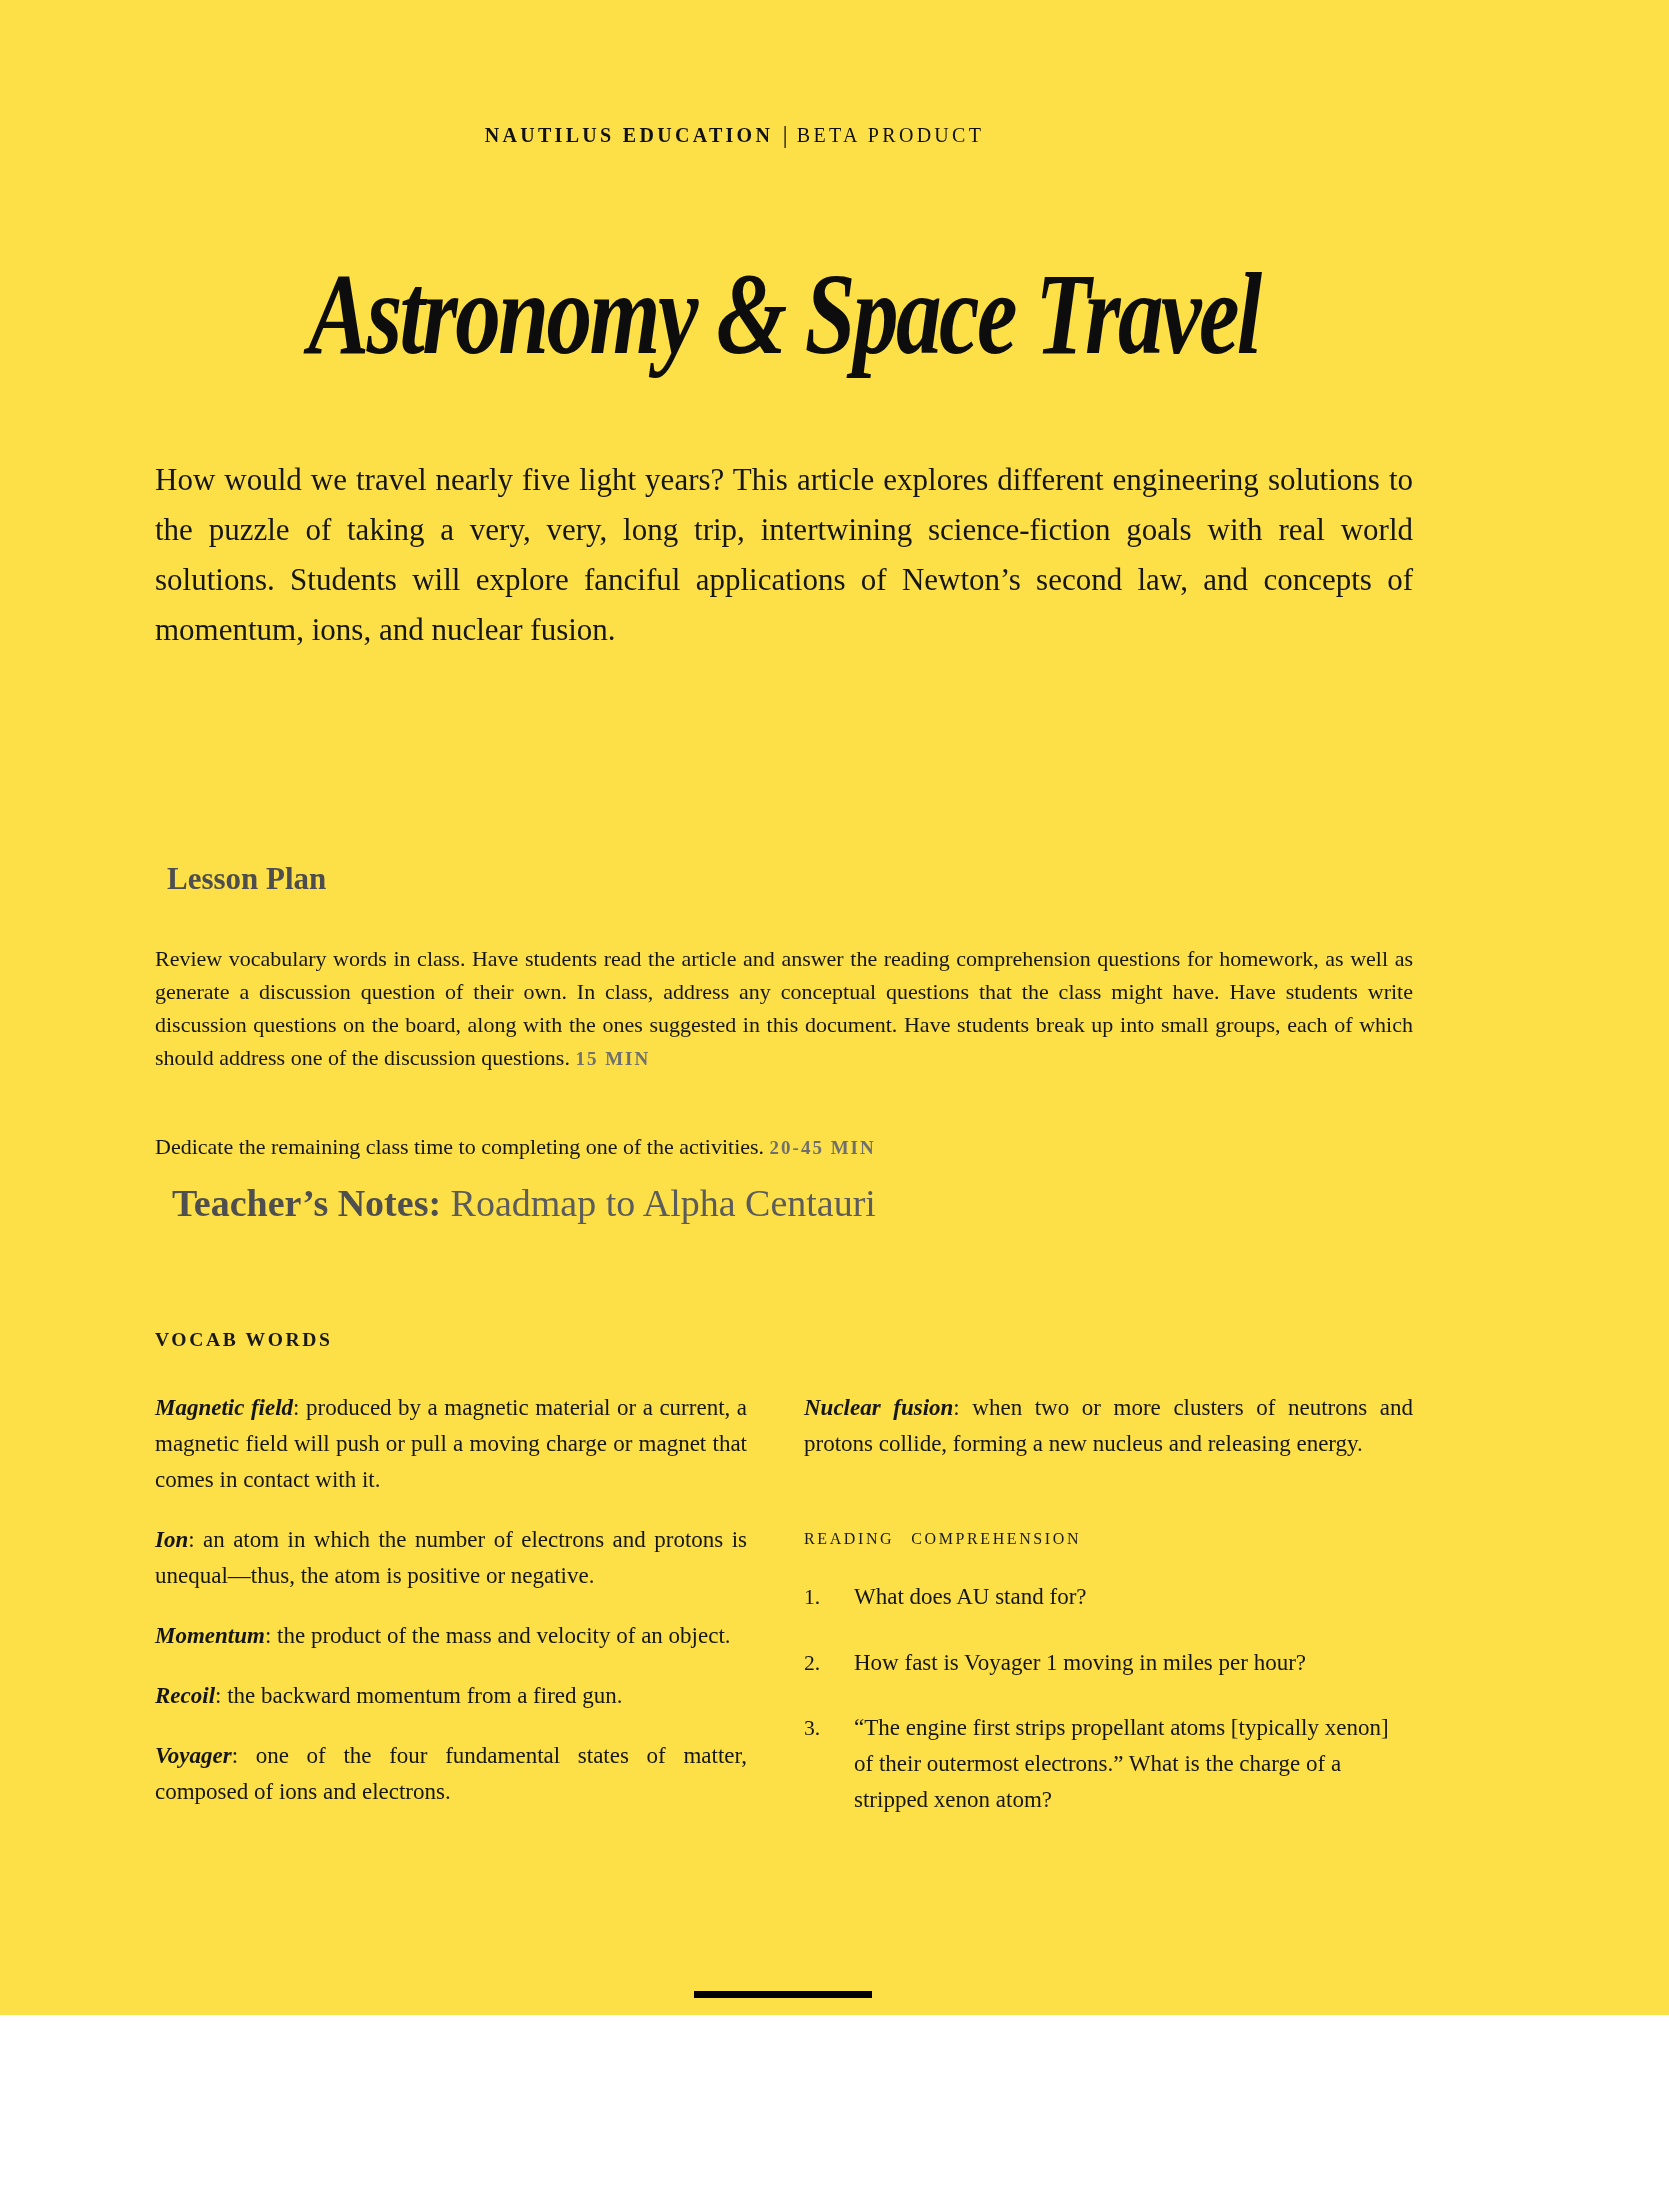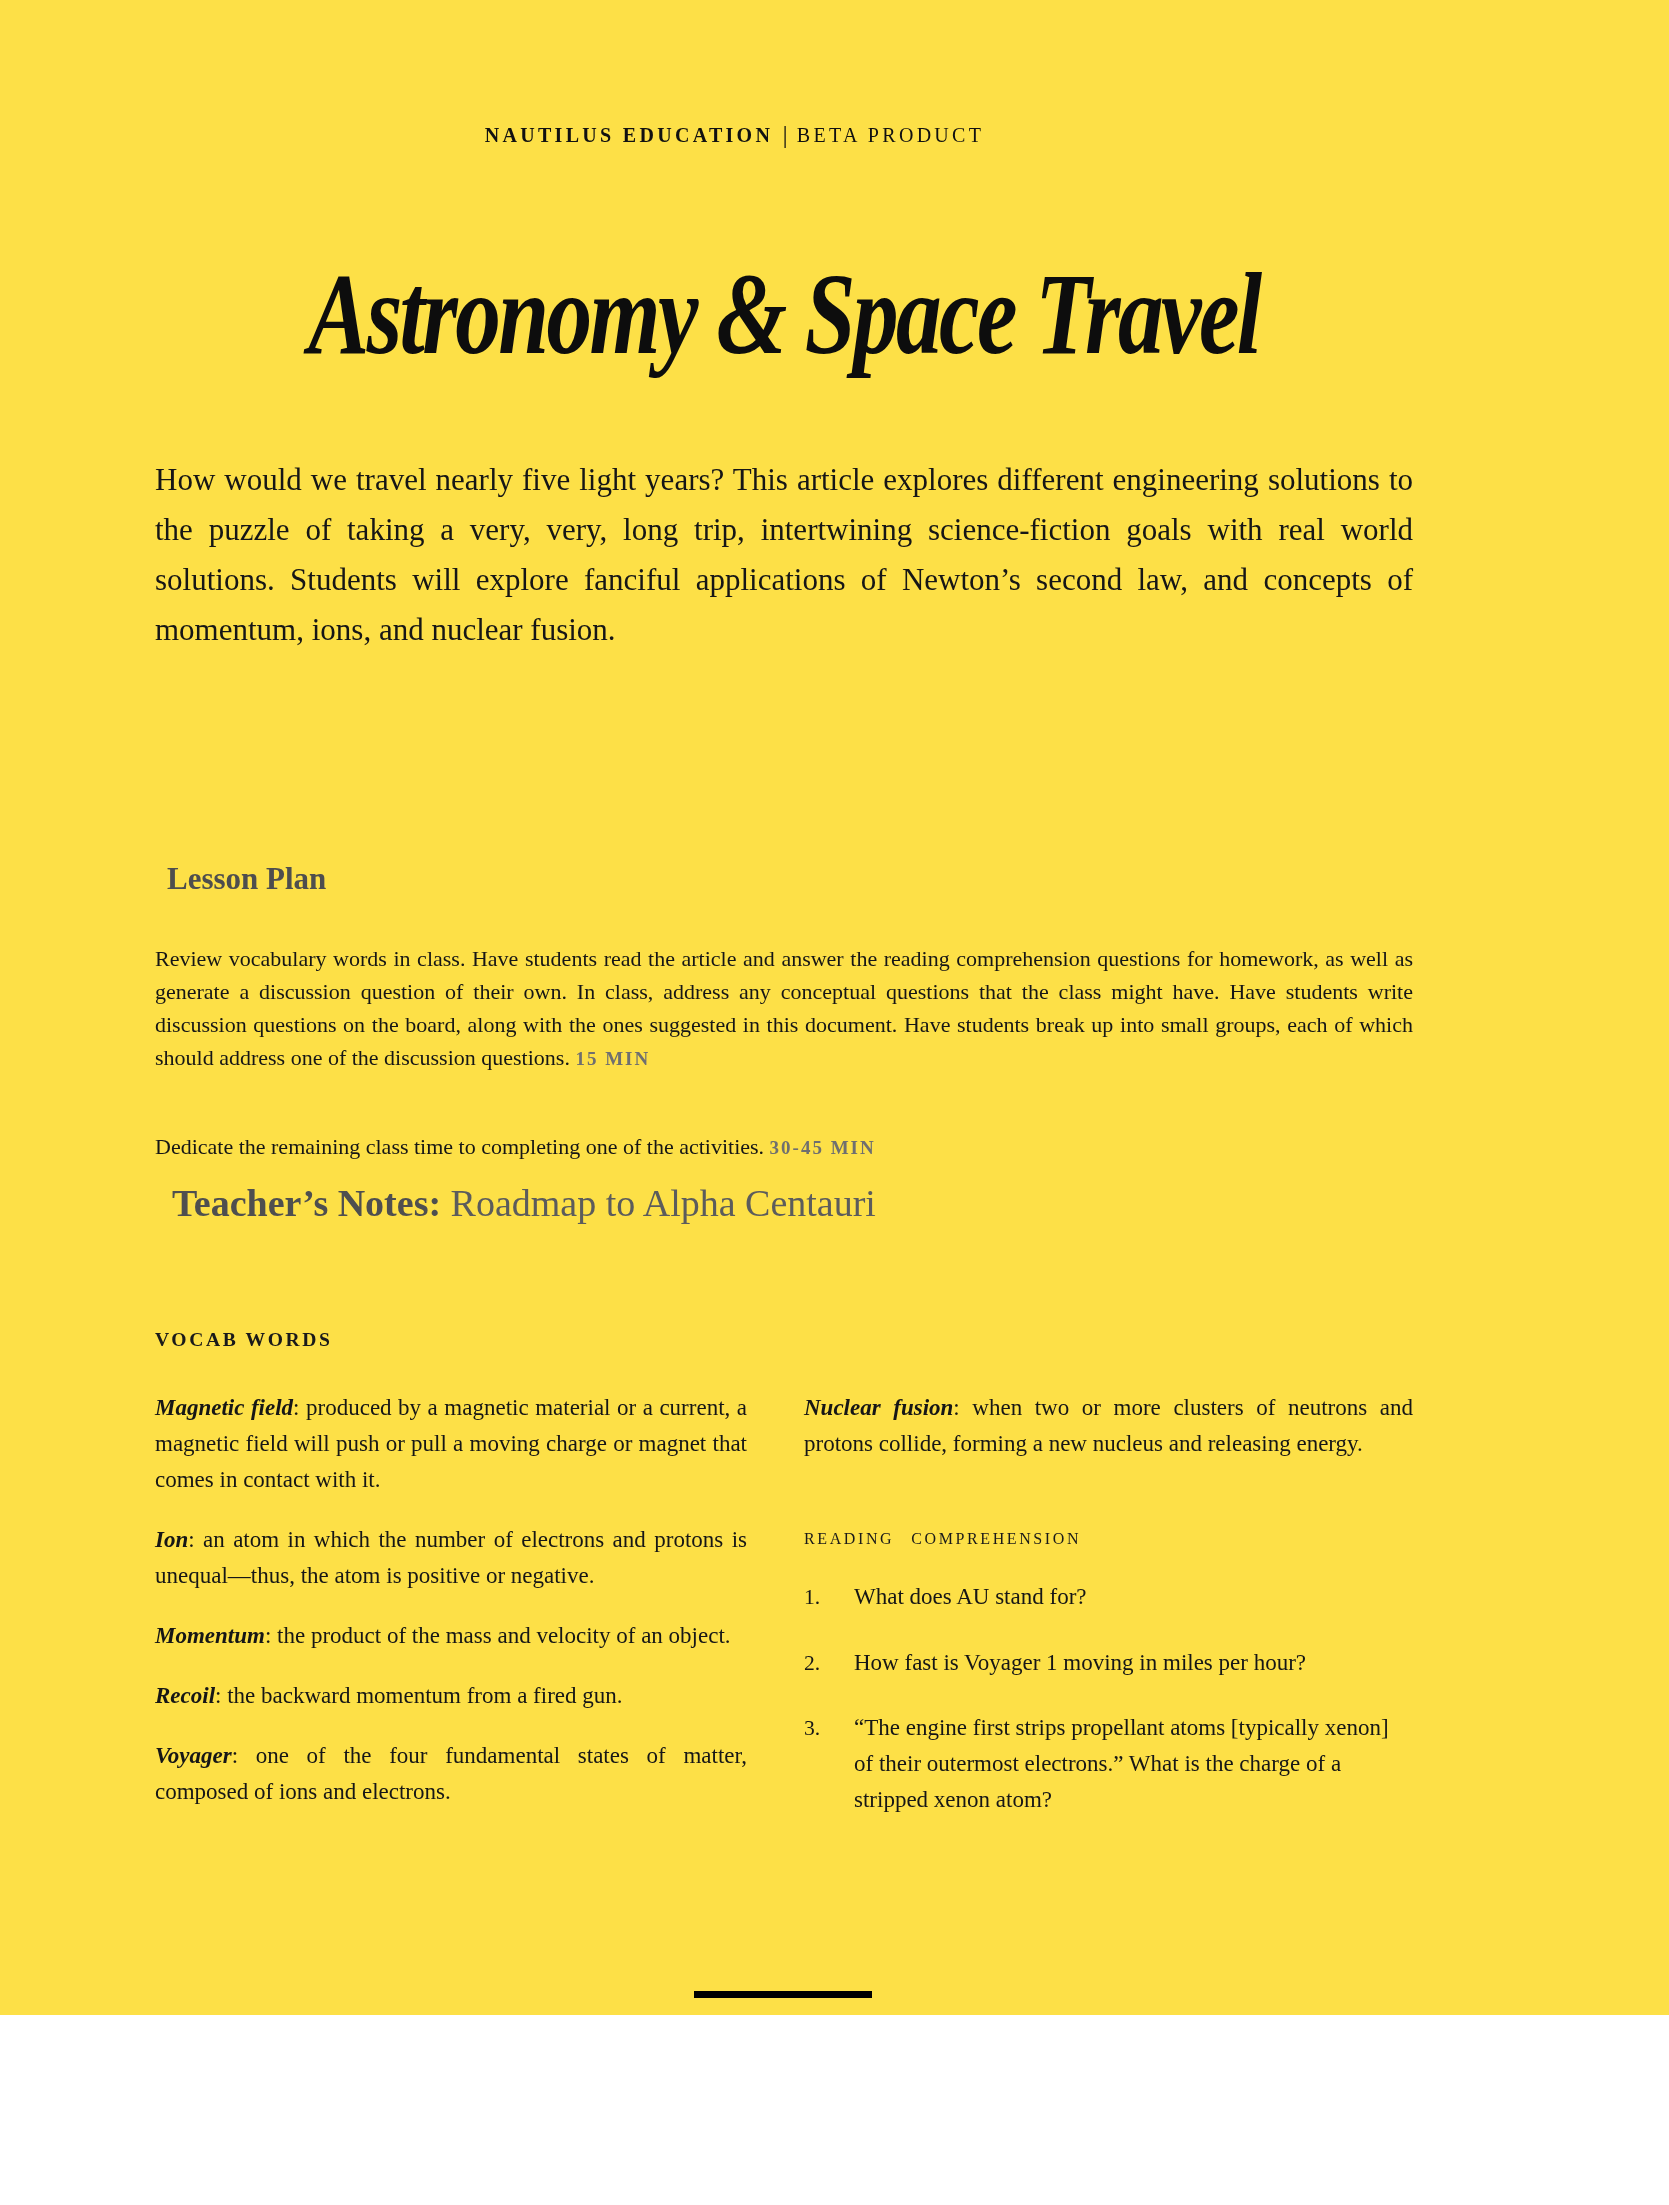--- a/index.html
+++ b/index.html
@@ -213,21 +213,21 @@
   <div class="title-wrap">
     <h1>Astronomy &amp; Space Travel</h1>
   </div>
 
   <p class="intro">How would we travel nearly five light years? This article explores different engineering solutions to the puzzle of taking a very, very, long trip, intertwining science-fiction goals with real world solutions. Students will explore fanciful applications of Newton’s second law, and concepts of momentum, ions, and nuclear fusion.</p>
 
   <div class="lesson-heading">Lesson Plan</div>
 
   <p class="lesson-p1"><span>Review vocabulary words in class. Have students read the article and answer the reading comprehension questions for homework, as well as generate a discussion question of their own. In class, address any conceptual questions that the class might have. Have students write discussion questions on the board, along with the ones suggested in this document. Have students break up into small groups, each of which should address one of the discussion questions.</span> <span class="min-badge">15 MIN</span></p>
 
-  <p class="lesson-p2"><span>Dedicate the remaining class time to completing one of the activities.</span> <span class="min-badge">30-45 MIN</span></p>
+  <p class="lesson-p2"><span>Dedicate the remaining class time to completing one of the activities.</span> <span class="min-badge">20-45 MIN</span></p>
 
   <div class="teachers-notes">
     <span class="tn-label">Teacher’s Notes:</span>
     <span class="tn-title">Roadmap to Alpha Centauri</span>
   </div>
 
   <div class="vocab-heading">VOCAB WORDS</div>
 
   <div class="columns">
 

